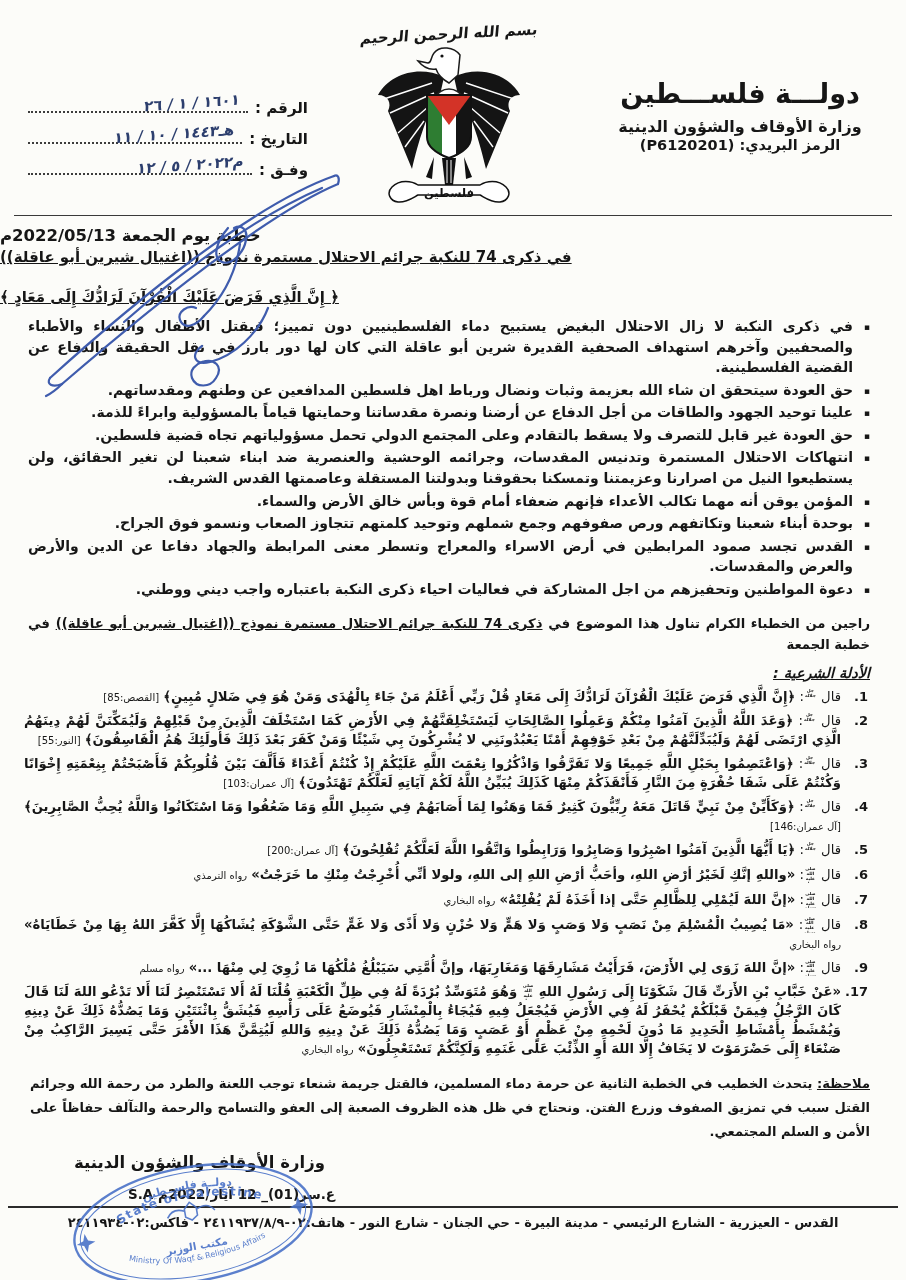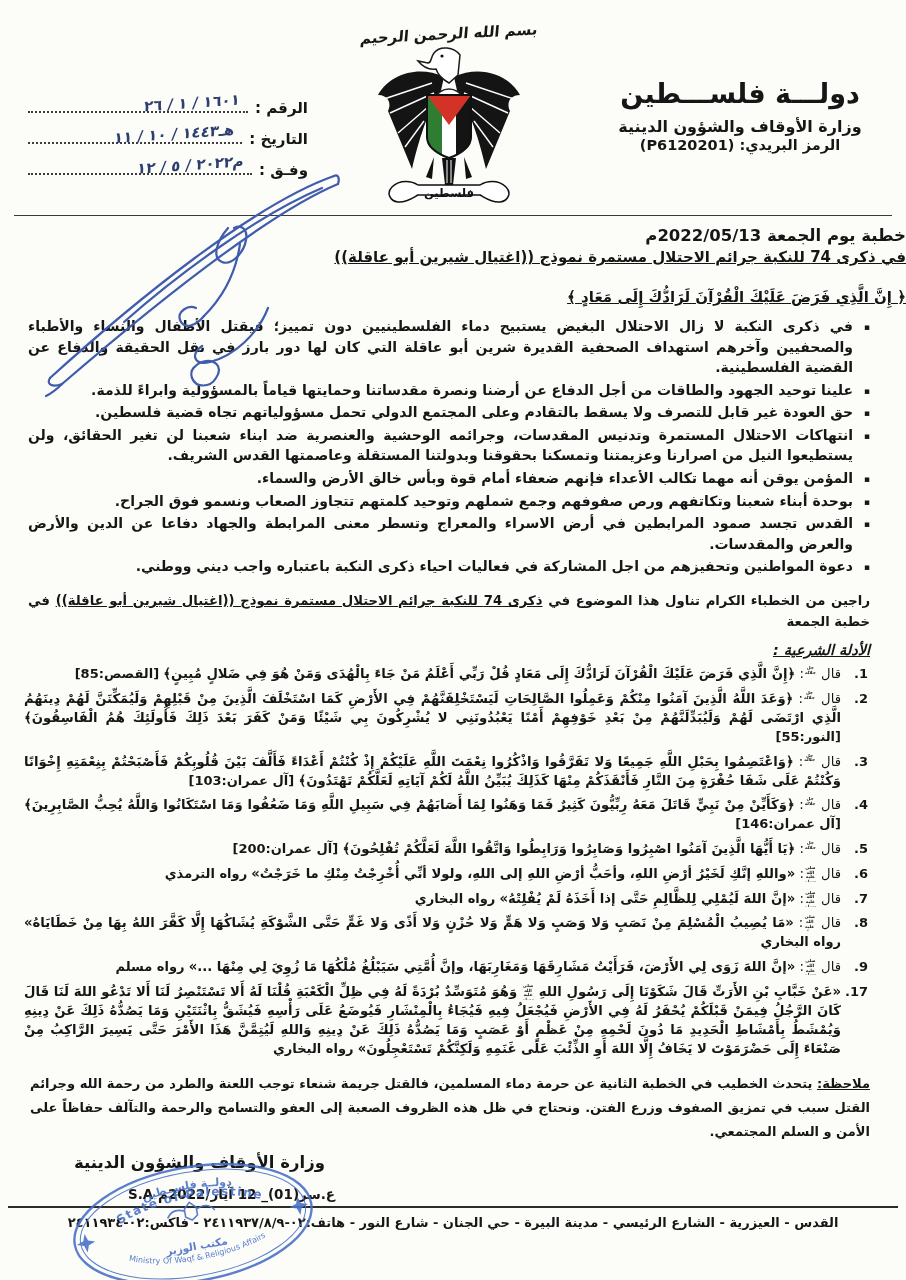--- a/index.html
+++ b/index.html
@@ -17,40 +17,40 @@
   .h-center{flex:1;text-align:center;}
   .basmala{font-size:15px;font-weight:bold;transform:rotate(-3deg) skewX(-8deg);display:inline-block;margin-bottom:0;}
   .h-refs{width:282px;padding-top:62px;padding-left:10px;}
   .ref-row{display:flex;align-items:flex-end;font-size:15px;font-weight:bold;height:31px;}
   .ref-label{white-space:nowrap;}
   .ref-dots{flex:1;border-bottom:2px dotted #3c3c3c;margin:0 7px 4px 2px;position:relative;}
   .ref-val{position:absolute;bottom:-1px;right:8px;font-weight:bold;font-size:15px;
     color:#2d3f6e;letter-spacing:2px;transform:rotate(-4deg) skewX(-10deg);white-space:nowrap;}
   .rule{border-top:1.6px solid #3a3a3a;margin:8px 14px 0 14px;}
   
-  .title{text-align:right;margin-top:10px;}
+  .title{text-align:left;margin-top:10px;}
   .t1{font-size:16.5px;font-weight:bold;}
   .t2{font-size:15px;font-weight:bold;text-decoration:underline;margin-top:3px;}
   .t3{font-size:15px;font-weight:bold;text-decoration:underline;margin-top:22px;}
   
   .bullets{padding:10px 36px 0 28px;}
   .b{display:flex;font-size:14px;font-weight:600;line-height:1.47;margin-bottom:2px;text-align:justify;}
   .b::before{content:"▪";flex:none;width:17px;font-size:9px;padding-top:5px;}
   
   .request{padding:11px 36px 0 28px;font-size:13.2px;font-weight:bold;line-height:1.6;text-align:justify;}
   .u{text-decoration:underline;}
   
   .ev-h{padding:10px 36px 0 20px;font-size:14.5px;font-weight:bold;font-style:italic;}
   .ev-h span{text-decoration:underline;}
   .ev{padding:6px 38px 0 24px;}
   .ev-row{display:flex;font-size:13.2px;line-height:1.44;margin-bottom:5px;text-align:justify;}
   .ev-num{flex:none;width:27px;font-weight:bold;font-size:13px;padding-top:1px;}
   .ev-txt{flex:1;}
   .q{font-weight:bold;}
-  .src{font-size:13px;font-weight:bold;white-space:nowrap;}
+  .src{font-size:10px;font-weight:normal;white-space:nowrap;}
   .sym{display:inline-block;width:13px;height:16px;overflow:hidden;font-size:4.4px;line-height:1.1;
     font-weight:bold;text-align:center;vertical-align:-4px;}
   .sym:empty{display:none;}
   
   .note{padding:9px 36px 0 30px;font-size:13px;font-weight:bold;line-height:1.85;text-align:justify;}
   .sig-min{font-size:16.5px;font-weight:bold;text-align:left;padding-left:74px;margin-top:8px;position:relative;z-index:2;}
   .refline{text-align:left;padding-left:128px;font-size:13.5px;font-weight:bold;margin-top:14px;}
   .f-rule{border-top:2px solid #2b2b2b;margin:4px 8px 0 8px;}
   .addr{text-align:center;font-size:13px;font-weight:bold;padding-top:7px;}
   
@@ -169,20 +169,23 @@
     <div class="t1">خطبة يوم الجمعة 2022/05/13م</div>
     <div class="t2">في ذكرى 74 للنكبة جرائم الاحتلال مستمرة نموذج ((اغتيال شيرين أبو عاقلة))</div>
     <div class="t3">﴿ إِنَّ الَّذِي فَرَضَ عَلَيْكَ الْقُرْآنَ لَرَادُّكَ إِلَى مَعَادٍ ﴾</div>
   </div>
 
   <div class="bullets">
     <div class="b">
         <span>في ذكرى النكبة لا زال الاحتلال البغيض يستبيح دماء الفلسطينيين دون تمييز؛ فيقتل الأطفال والنساء والأطباء والصحفيين وآخرهم استهداف الصحفية القديرة شرين أبو عاقلة التي كان لها دور بارز في نقل الحقيقة والدفاع عن القضية الفلسطينية.</span>
       </div>
     <div class="b">
+        <span>حق العودة سيتحقق ان شاء الله بعزيمة وثبات ونضال ورباط اهل فلسطين المدافعين عن وطنهم ومقدساتهم.</span>
+      </div>
+    <div class="b">
         <span>علينا توحيد الجهود والطاقات من أجل الدفاع عن أرضنا ونصرة مقدساتنا وحمايتها قياماً بالمسؤولية وابراءً للذمة.</span>
       </div>
     <div class="b">
         <span>حق العودة غير قابل للتصرف ولا يسقط بالتقادم وعلى المجتمع الدولي تحمل مسؤولياتهم تجاه قضية فلسطين.</span>
       </div>
     <div class="b">
         <span>انتهاكات الاحتلال المستمرة وتدنيس المقدسات، وجرائمه الوحشية والعنصرية ضد ابناء شعبنا لن تغير الحقائق، ولن يستطيعوا النيل من اصرارنا وعزيمتنا وتمسكنا بحقوقنا وبدولتنا المستقلة وعاصمتها القدس الشريف.</span>
       </div>
     <div class="b">
         <span>المؤمن يوقن أنه مهما تكالب الأعداء فإنهم ضعفاء أمام قوة وبأس خالق الأرض والسماء.</span>

